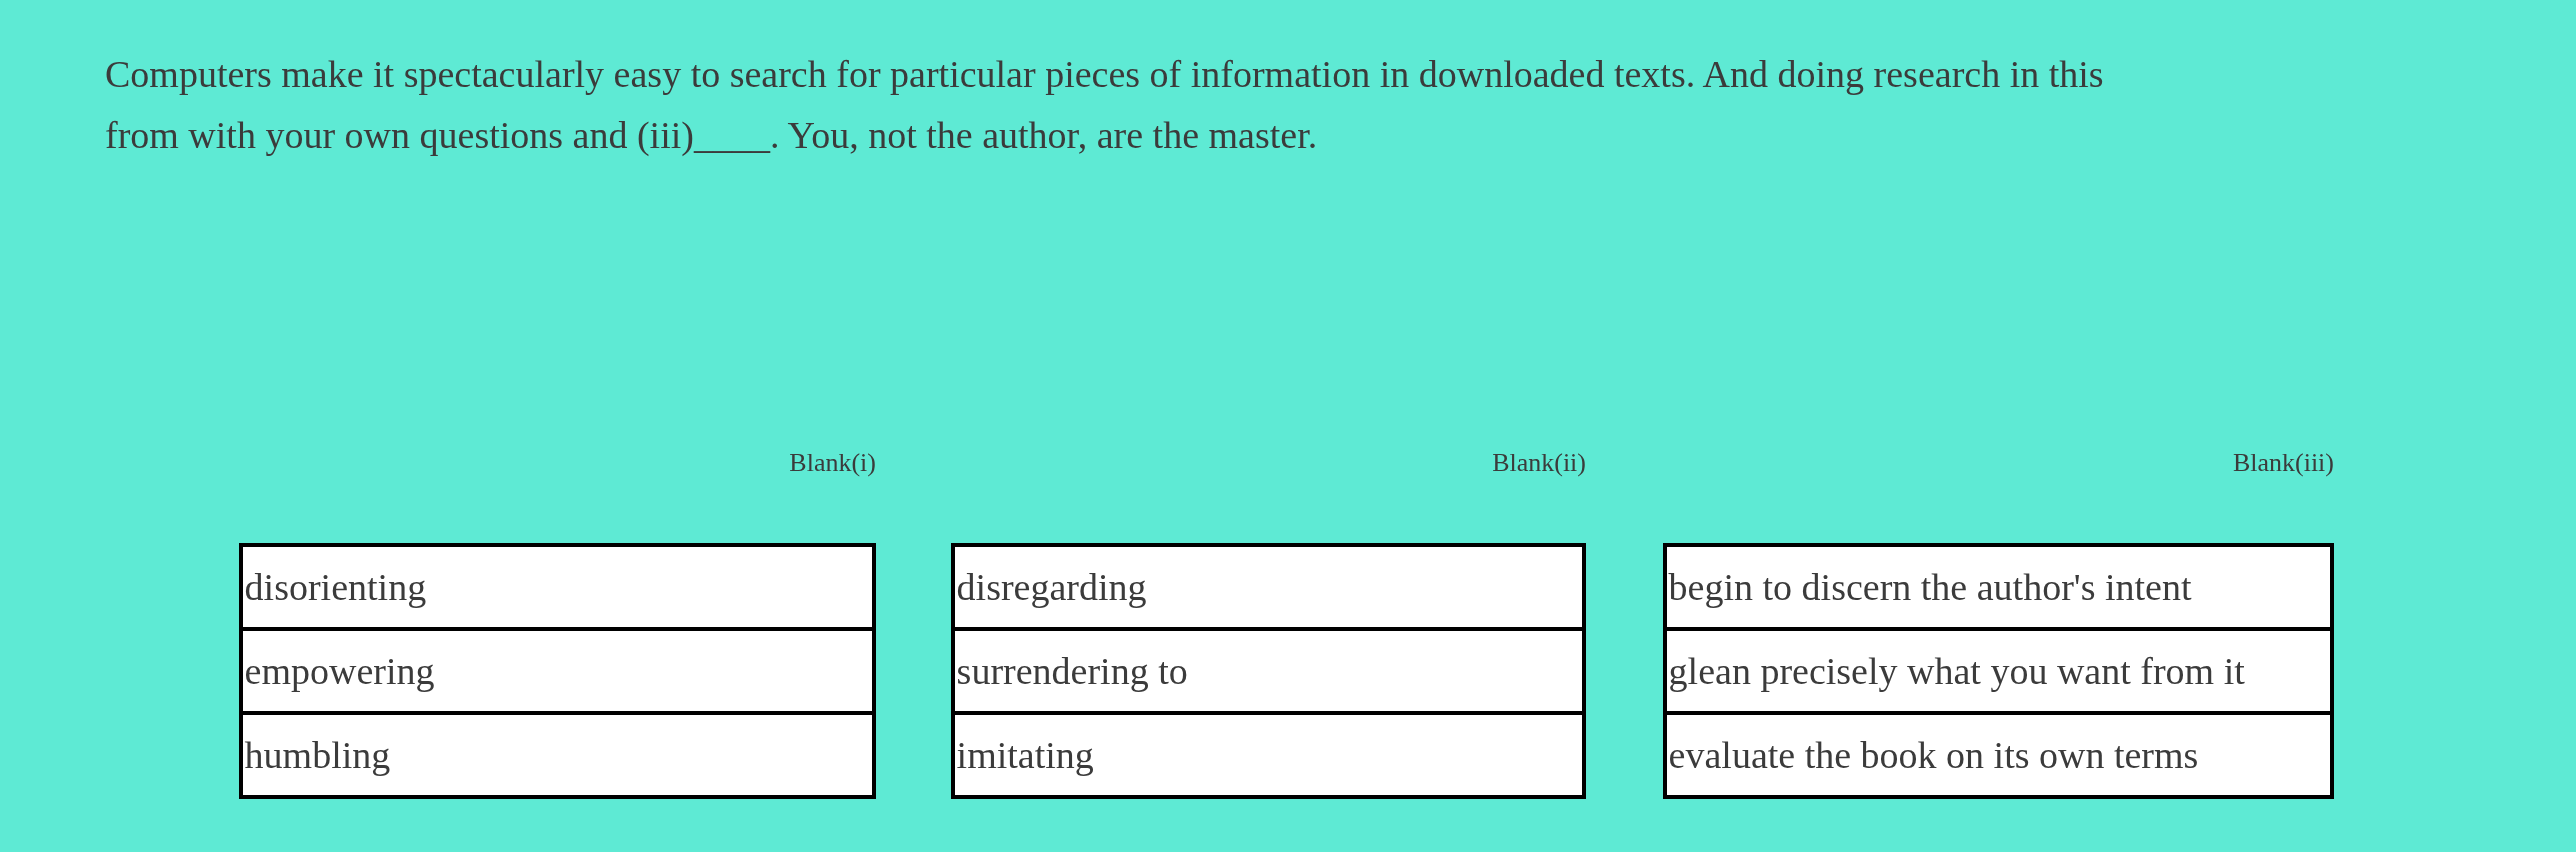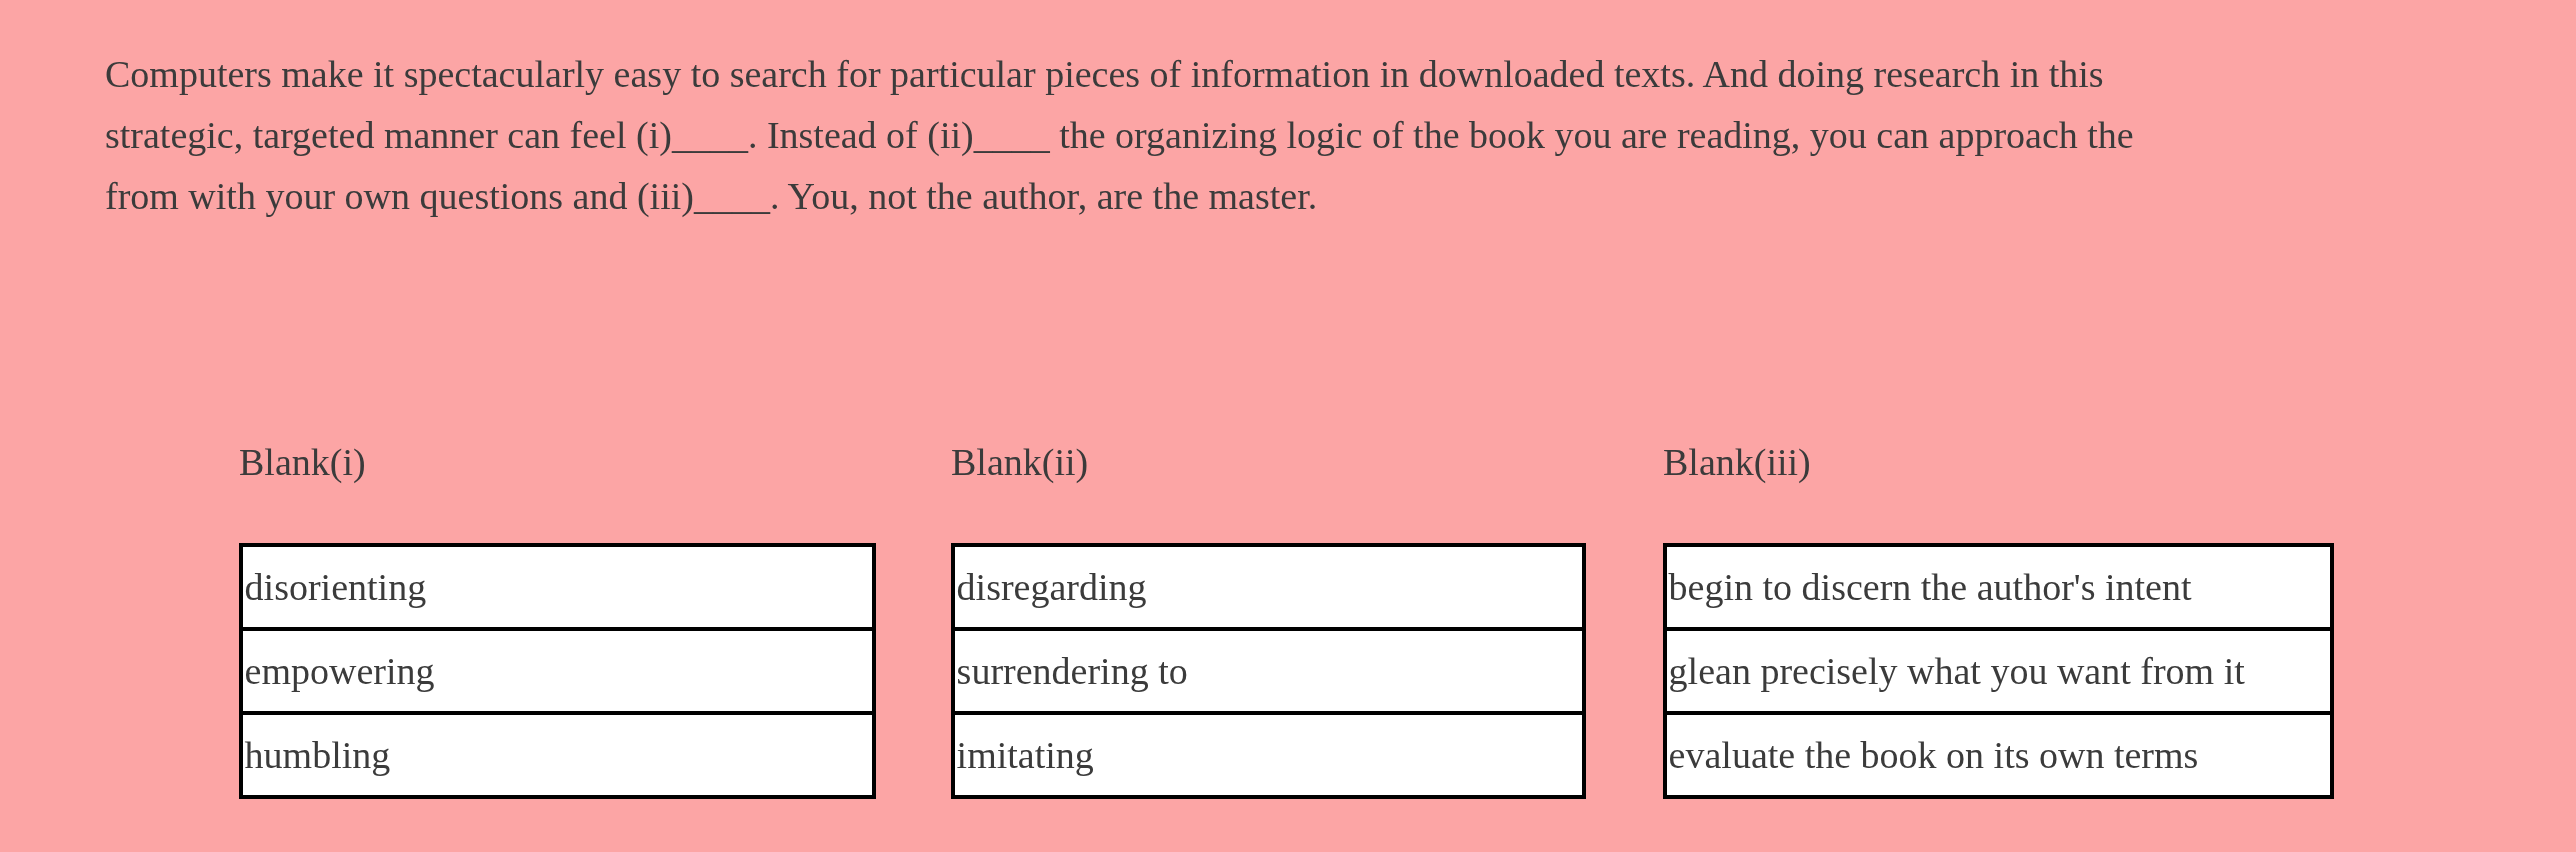--- a/index.html
+++ b/index.html
@@ -4,45 +4,45 @@
 <style>
   html, body {
     margin: 0;
     padding: 0;
     background: #ffffff;
   }
   .page {
     position: relative;
     width: 2576px;
     height: 852px;
-    background: #fca5a5;
+    background: #5eead4;
     font-family: "Liberation Serif", "DejaVu Serif", serif;
     color: #3b3b3b;
     overflow: hidden;
   }
   .passage {
     position: absolute;
     left: 105px;
     top: 44px;
     font-size: 38px;
     line-height: 61px;
     white-space: nowrap;
   }
   .blank-group {
     position: absolute;
     top: 438px;
   }
   .blank-group.g1 { left: 239px;  width: 637px; }
   .blank-group.g2 { left: 951px; width: 635px; }
   .blank-group.g3 { left: 1663px; width: 671px; }
   .blank-label {
-    font-size: 38px;
+    font-size: 26px;
     line-height: 49px;
     height: 49px;
-    text-align: left;
+    text-align: right;
     color: #3b3b3b;
   }
   .options-table {
     border-collapse: collapse;
     width: 100%;
     margin-top: 56px;
     table-layout: fixed;
   }
   .options-table td {
     border: 4.1px solid #000000;
@@ -54,21 +54,20 @@
     background: #ffffff;
   }
 </style>
 </head>
 <body>
 
 <div class="page">
 
   <div class="passage">
     <div class="passage-line">Computers make it spectacularly easy to search for particular pieces of information in downloaded texts. And doing research in this</div>
-    <div class="passage-line">strategic, targeted manner can feel (i)____. Instead of (ii)____ the organizing logic of the book you are reading, you can approach the</div>
     <div class="passage-line">from with your own questions and (iii)____. You, not the author, are the master.</div>
   </div>
 
   <div class="blank-group g1">
     <div class="blank-label">Blank(i)</div>
     <table class="options-table">
       <tbody>
         <tr>
           <td>disorienting</td>
         </tr>

